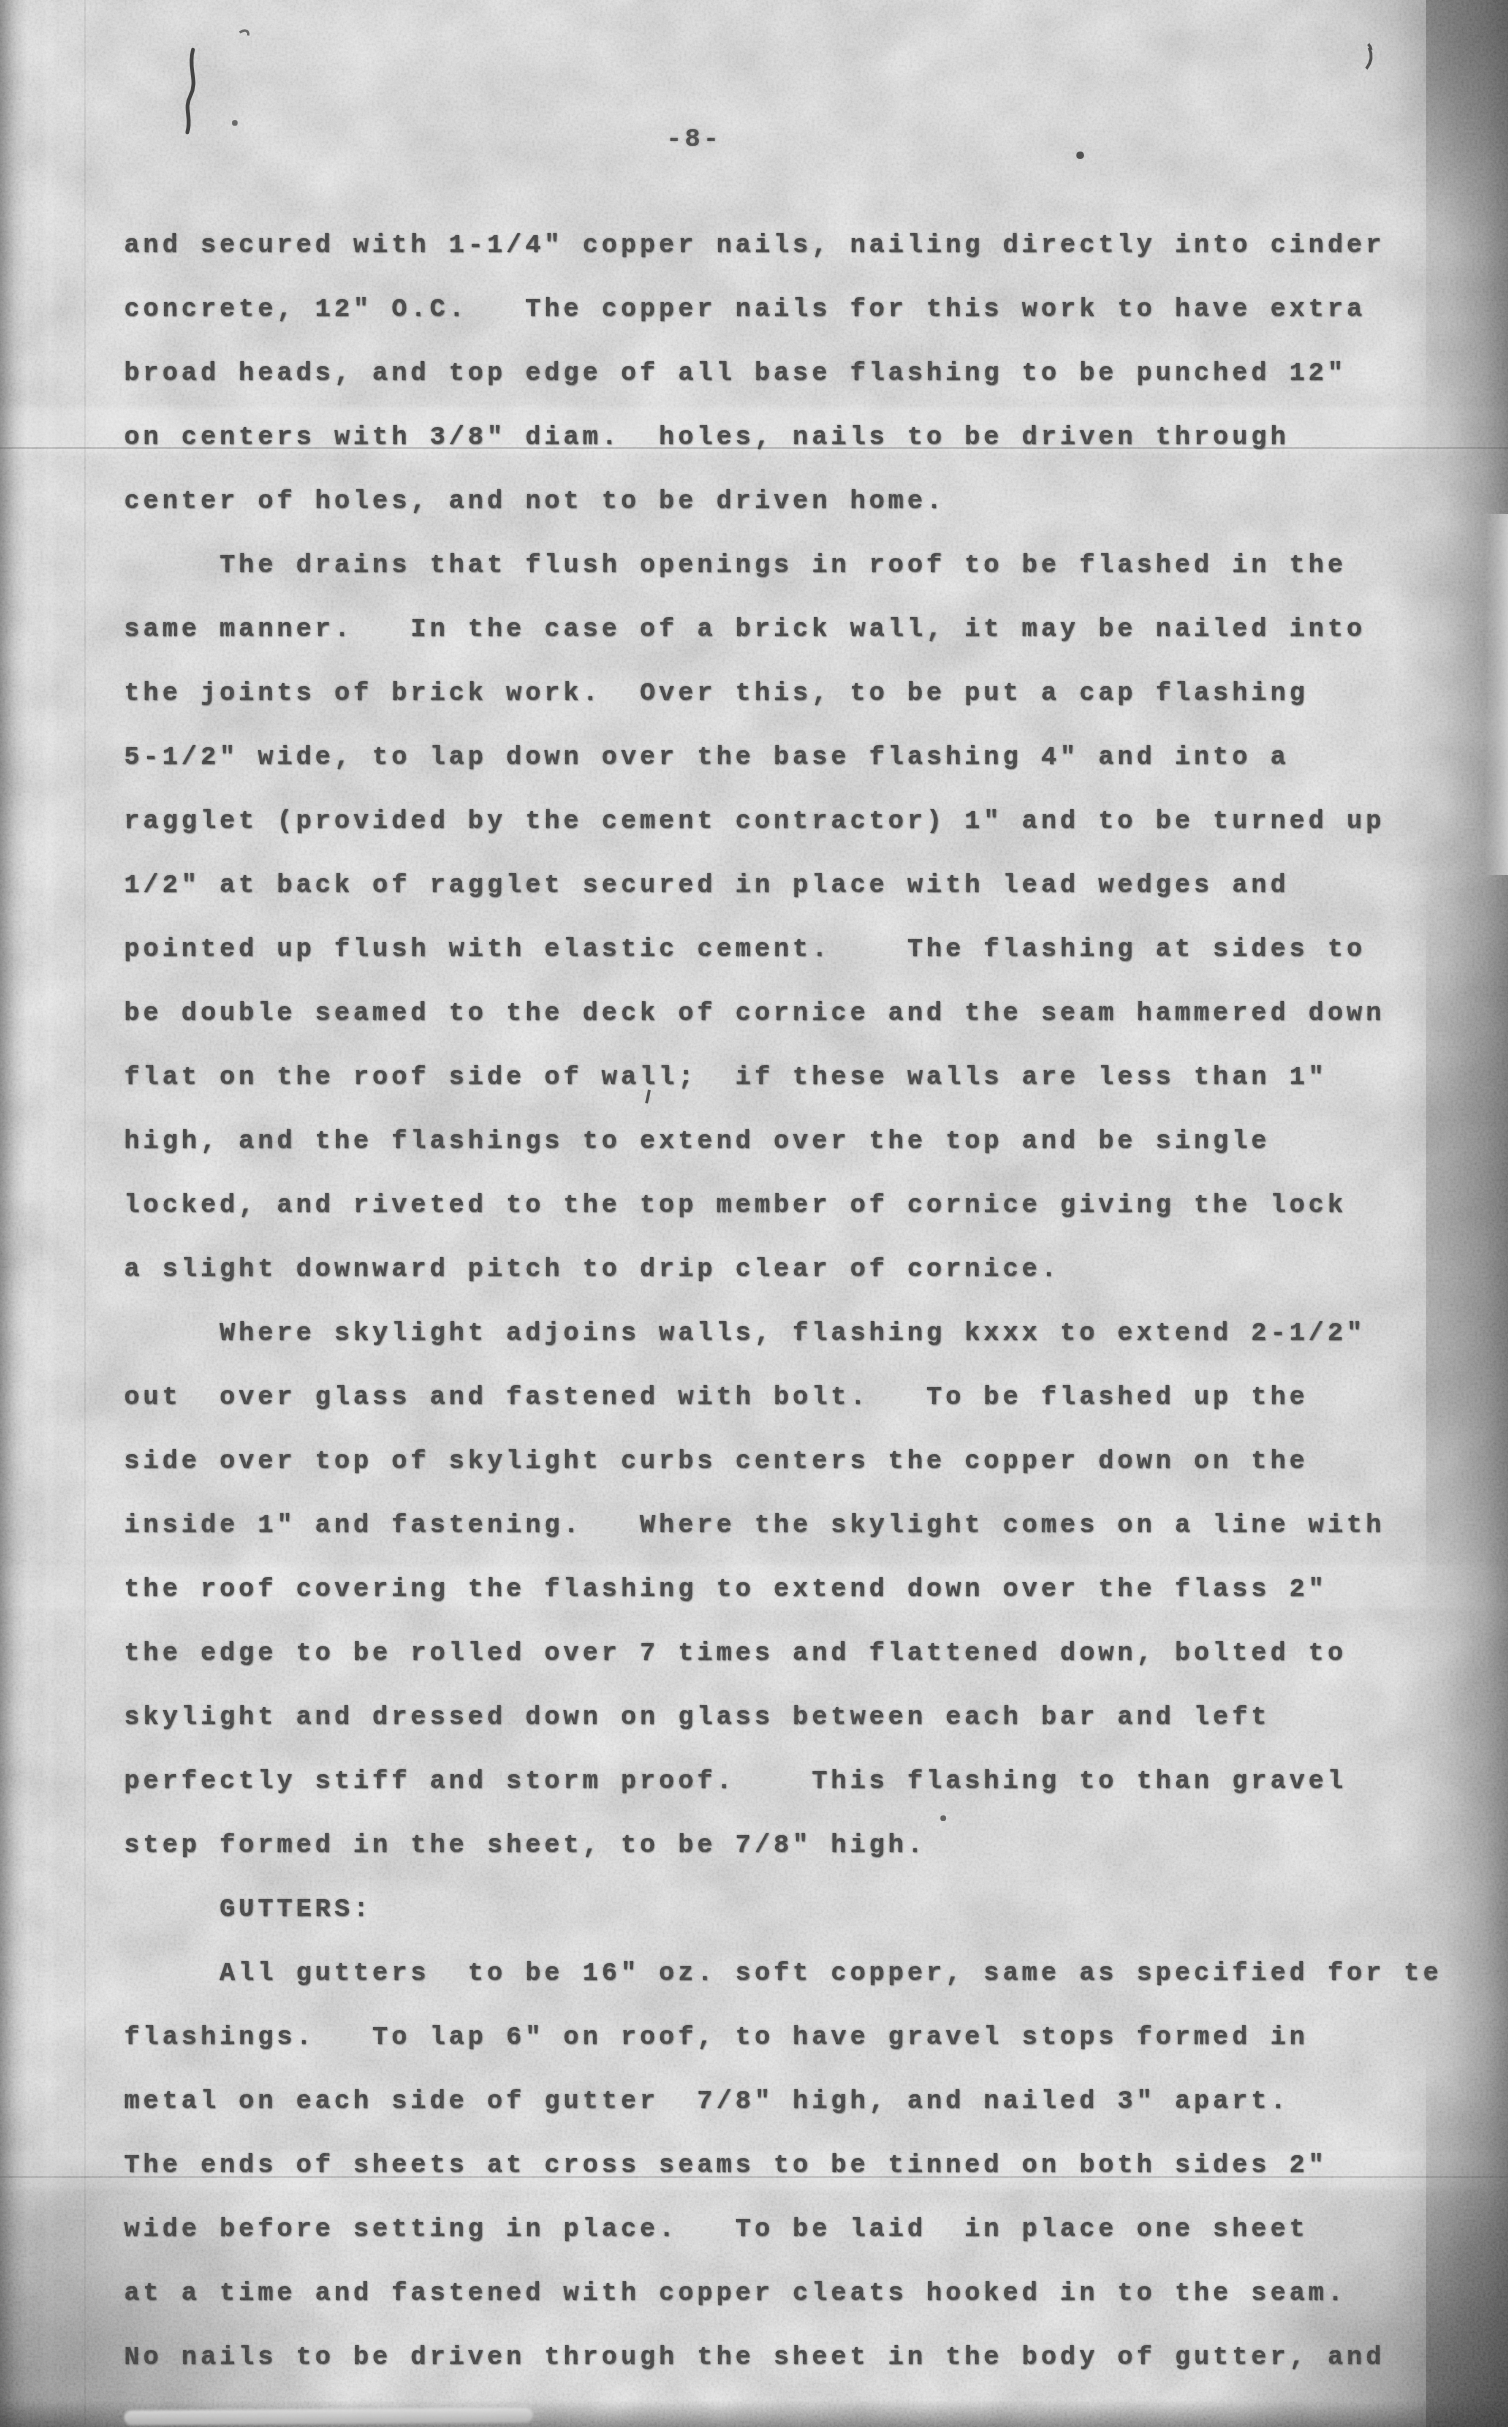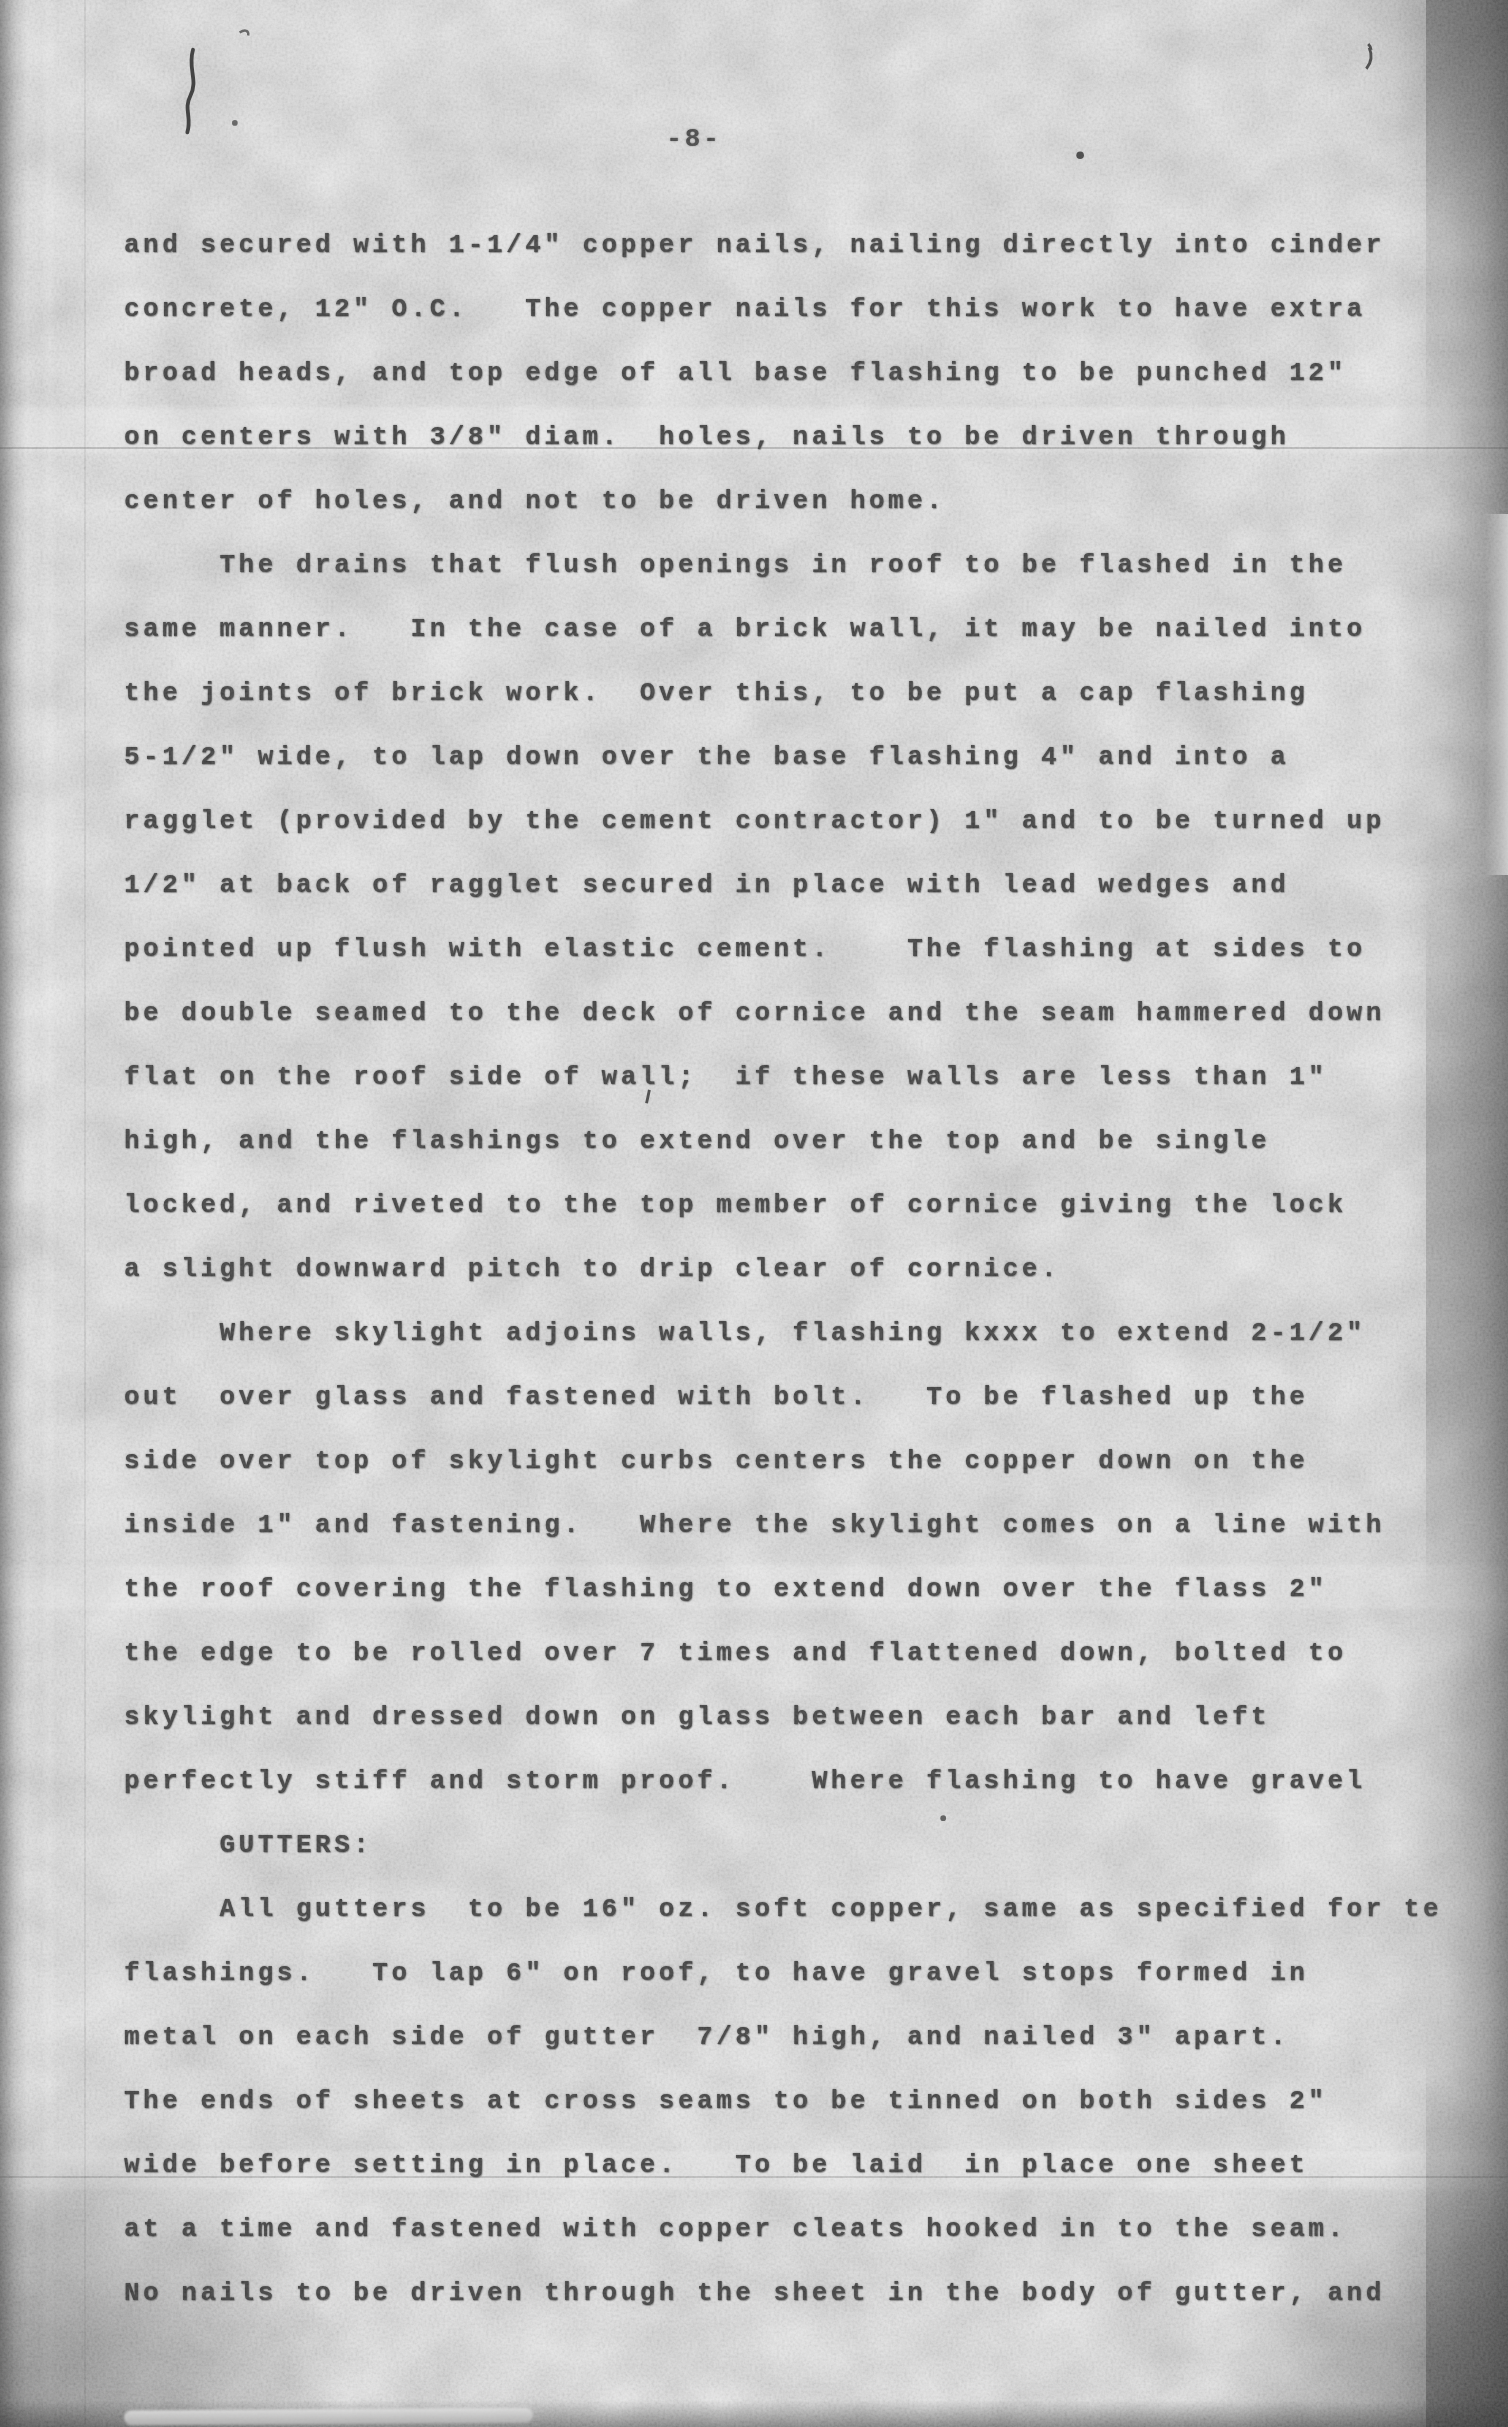--- a/index.html
+++ b/index.html
@@ -115,21 +115,22 @@
     <div class="line">high, and the flashings to extend over the top and be single</div>
     <div class="line">locked, and riveted to the top member of cornice giving the lock</div>
     <div class="line">a slight downward pitch to drip clear of cornice.</div>
     <div class="line">     Where skylight adjoins walls, flashing kxxx to extend 2-1/2"</div>
     <div class="line">out  over glass and fastened with bolt.   To be flashed up the</div>
     <div class="line">side over top of skylight curbs centers the copper down on the</div>
     <div class="line">inside 1" and fastening.   Where the skylight comes on a line with</div>
     <div class="line">the roof covering the flashing to extend down over the flass 2"</div>
     <div class="line">the edge to be rolled over 7 times and flattened down, bolted to</div>
     <div class="line">skylight and dressed down on glass between each bar and left</div>
-    <div class="line">perfectly stiff and storm proof.    Where flashing to have gravel</div>
+    <div class="line">perfectly stiff and storm proof.    This flashing to than gravel</div>
+    <div class="line">step formed in the sheet, to be 7/8" high.</div>
     <div class="line">     GUTTERS:</div>
     <div class="line">     All gutters  to be 16" oz. soft copper, same as specified for te</div>
     <div class="line">flashings.   To lap 6" on roof, to have gravel stops formed in</div>
     <div class="line">metal on each side of gutter  7/8" high, and nailed 3" apart.</div>
     <div class="line">The ends of sheets at cross seams to be tinned on both sides 2"</div>
     <div class="line">wide before setting in place.   To be laid  in place one sheet</div>
     <div class="line">at a time and fastened with copper cleats hooked in to the seam.</div>
     <div class="line">No nails to be driven through the sheet in the body of gutter, and</div>
   </div>
 

